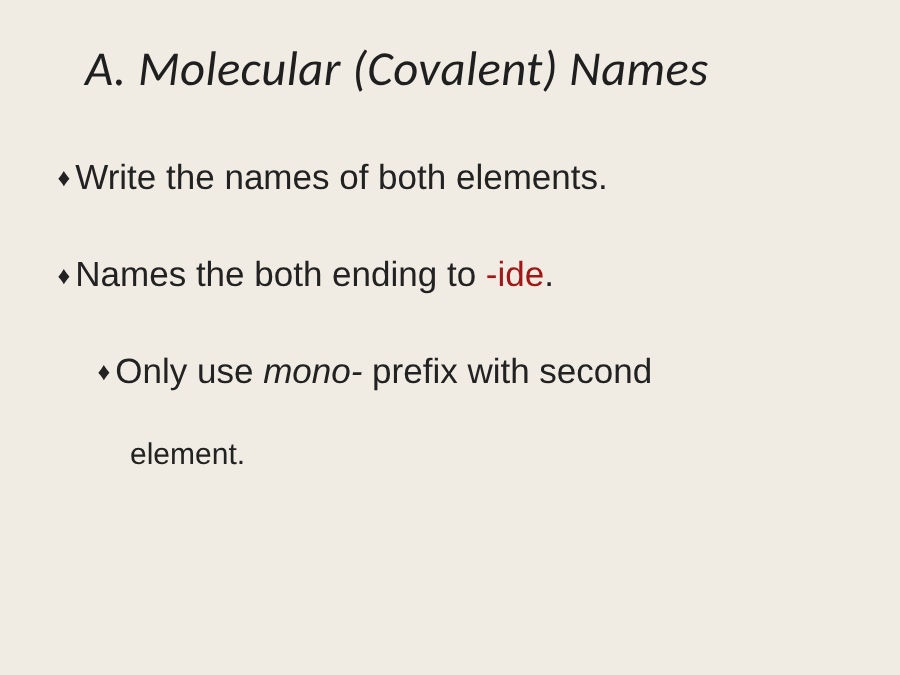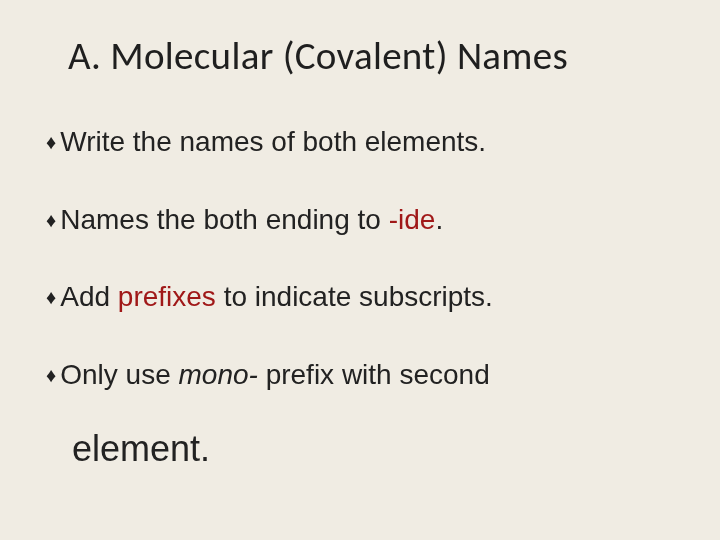--- a/index.html
+++ b/index.html
@@ -18,70 +18,69 @@
     box-sizing: border-box;
     padding: 24px 46px 20px 46px;
   }
   .title {
     font-family: "Calibri", "Segoe UI", Arial, sans-serif;
     font-size: 39px;
     font-weight: 400;
     color: #1f1f1f;
     margin: 8px 0 46px 22px;
     letter-spacing: 0.3px;
+    font-style: italic;
   }
   .bullets {
     font-size: 28px;
     line-height: 1.2;
     color: #222;
   }
   .item {
     margin: 0 0 44px 0;
   }
   .item:last-child {
     margin-bottom: 0;
+    margin-left: 32px;
   }
   .b {
     display: inline-block;
     font-size: 20px;
     vertical-align: 2px;
     margin-right: 4px;
   }
   .red {
     color: #a01818;
     text-align: right;
   }
   .italic {
     font-style: italic;
   }
   .continuation {
     margin-left: 26px;
     margin-top: 36px;
-    font-size: 36px;
+    font-size: 24px;
   }
 </style>
 </head>
 <body>
 
 <div class="slide">
   <div class="title">A. Molecular  (Covalent) Names</div>
 
   <div class="bullets">
 
     <div class="item">
       <span class="b">♦</span><span>Write</span><span> the names of both elements.</span>
     </div>
 
     <div class="item">
       <span class="b">♦</span><span>Names</span><span> the both ending to </span><span class="red">-ide</span><span>.</span>
     </div>
 
-    <div class="item">
-      <span class="b">♦</span><span>Add</span><span> </span><span class="red">prefixes</span><span> to indicate subscripts.</span>
-    </div>
 
     <div class="item">
       <span class="b">♦</span><span>Only</span><span> use </span><span class="italic">mono-</span><span> prefix with second</span>
       <div class="continuation">element.</div>
     </div>
 
   </div>
 </div>
 
 </body></html>

